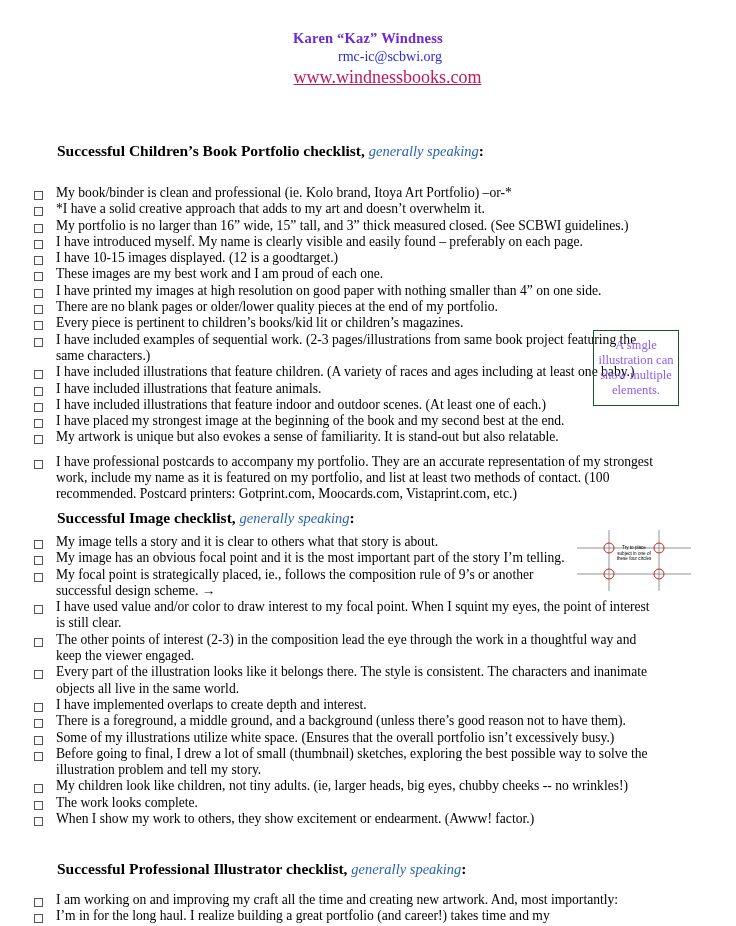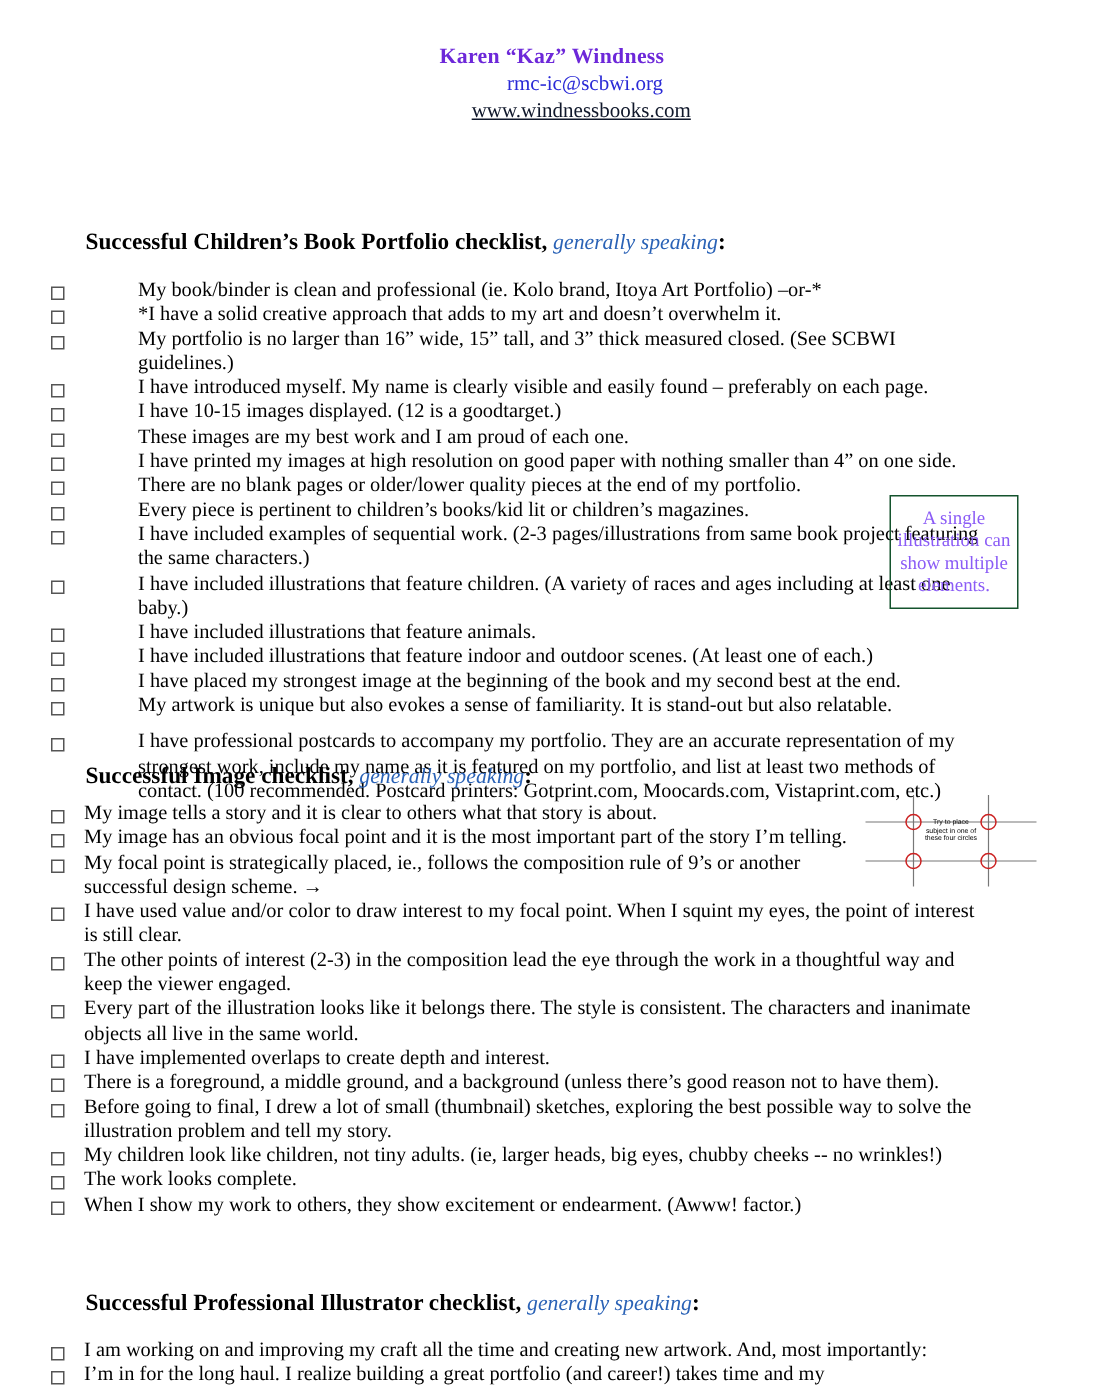--- a/index.html
+++ b/index.html
@@ -32,43 +32,43 @@
     letter-spacing: 0.2px;
     color: #6d28d9;
   }
   .header .email {
     font-size: 14px;
     color: #2a2ad6;
     margin-top: 2px;
     margin-left: 44px;
   }
   .header .website {
-    font-size: 14px;
-    color: #0f172a;
+    font-size: 18px;
+    color: #be185d;
     text-decoration: underline;
     margin-top: 2px;
     margin-left: 39px;
   }
   .section-title {
     font-weight: bold;
     font-size: 15.5px;
     margin: 0;
     padding: 0;
   }
   .section-title .sub {
     font-weight: normal;
     font-style: italic;
     color: #2a62b6;
     font-size: 14.5px;
   }
   .section-title .tail {
     color: #000;
     font-weight: bold;
   }
-  .s1 { position: absolute; left: 57px; top: 123px; }
+  .s1 { position: absolute; left: 57px; top: 112px; }
   .s2 { position: absolute; left: 57px; top: 479px; }
   .s3 { position: absolute; left: 57px; top: 830px; }
 
   ul.checklist {
     list-style: none;
     margin: 0;
     padding: 0;
     position: absolute;
   }
   ul.checklist li {
@@ -84,21 +84,21 @@
     margin-top: 6px;
     margin-right: 13px;
     background: #fff;
   }
   .txt {
     font-size: 13.6px;
     line-height: 16.3px;
     color: #000;
   }
   .list1 { left: 34px; top: 155px; width: 620px; }
-  .list1 li { margin-bottom: 1.5px; gap: 36px; }
+  .list1 li { margin-bottom: 1.5px; }
   .list1 .txt { max-width: 600px; }
 
   .list2 { left: 34px; top: 504px; width: 625px; }
   .list2 li { margin-bottom: 1.5px; }
 
   .list3 { left: 34px; top: 862px; width: 620px; }
   .list3 li { margin-bottom: 1.5px; }
 
   .gap-item { margin-top: 8px !important; }
 
@@ -263,20 +263,24 @@
     <li>
         <span class="box"></span>
         <span class="txt">I have implemented overlaps to create depth and interest.</span>
       </li>
     <li>
         <span class="box"></span>
         <span class="txt">There is a foreground, a middle ground, and a background (unless there’s good reason not to have them).</span>
       </li>
     <li>
         <span class="box"></span>
+        <span class="txt">Some of my illustrations utilize white space. (Ensures that the overall portfolio isn’t excessively busy.)</span>
+      </li>
+    <li>
+        <span class="box"></span>
         <span class="txt">Before going to final, I drew a lot of small (thumbnail) sketches, exploring the best possible way to solve the illustration problem and tell my story.</span>
       </li>
     <li>
         <span class="box"></span>
         <span class="txt">My children look like children, not tiny adults. (ie, larger heads, big eyes, chubby cheeks -- no  wrinkles!)</span>
       </li>
     <li>
         <span class="box"></span>
         <span class="txt">The work looks  complete.</span>
       </li>

